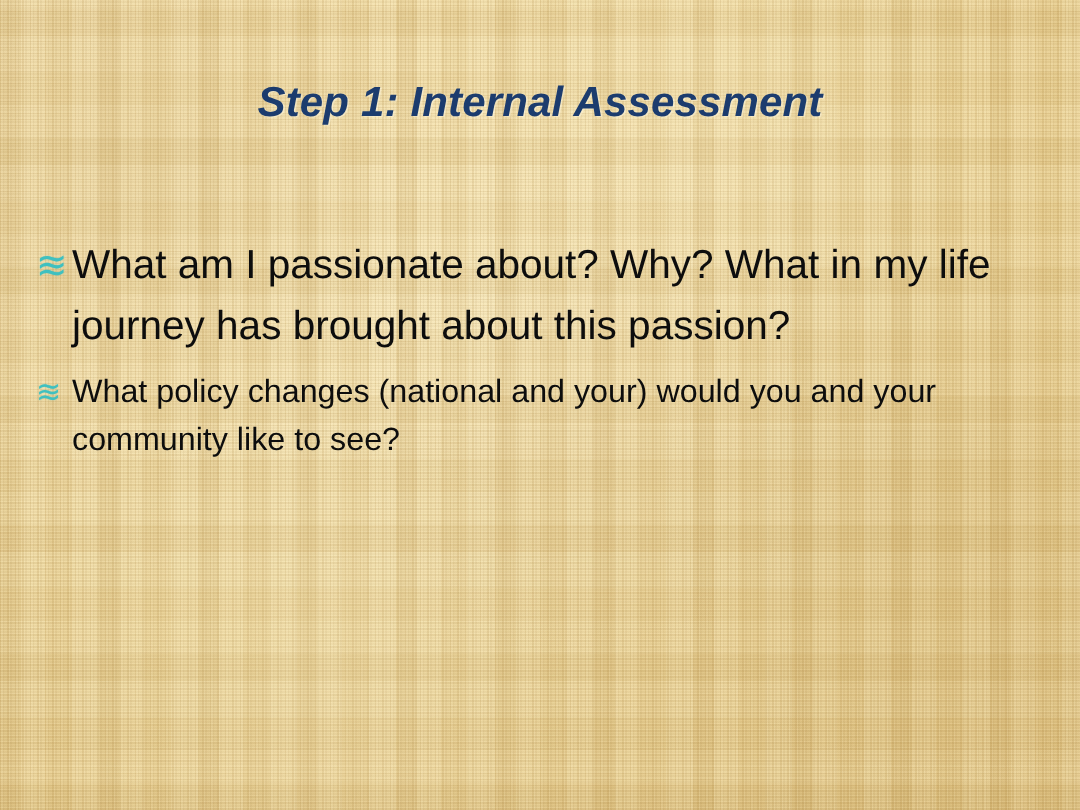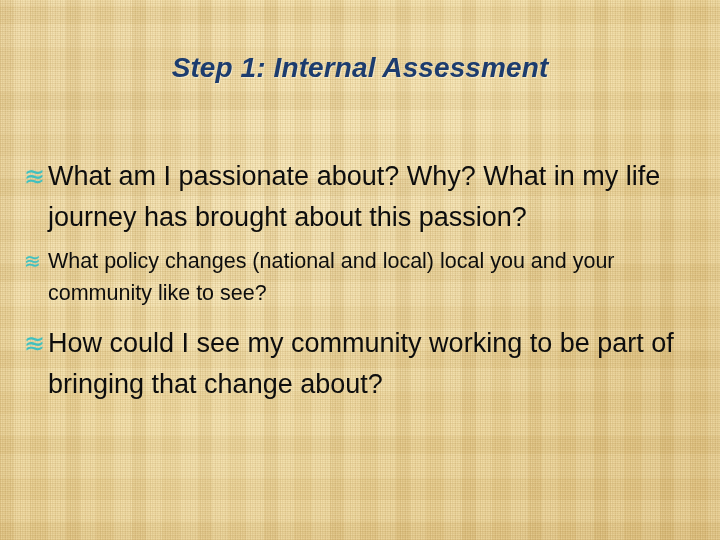--- a/index.html
+++ b/index.html
@@ -167,23 +167,20 @@
 
     <div id="title">Step 1: Internal Assessment</div>
 
     <div id="body">
 
       <p class="bullet large" id="b1">
         <span class="glyph">≋</span><span class="text">What am I passionate about? Why? What in my life journey has brought about this passion?</span>
       </p>
 
       <p class="bullet small" id="b2">
-        <span class="glyph">≋</span><span class="text">What policy changes (national and local) local you and your community like to see?</span>
+        <span class="glyph">≋</span><span class="text">What policy changes (national and your) would you and your community like to see?</span>
       </p>
 
-      <p class="bullet large" id="b3">
-        <span class="glyph">≋</span><span class="text">How could I see my community working to be part of bringing that change about?</span>
-      </p>
 
 
     </div>
   </div>
 </div>
 
 </body></html>

